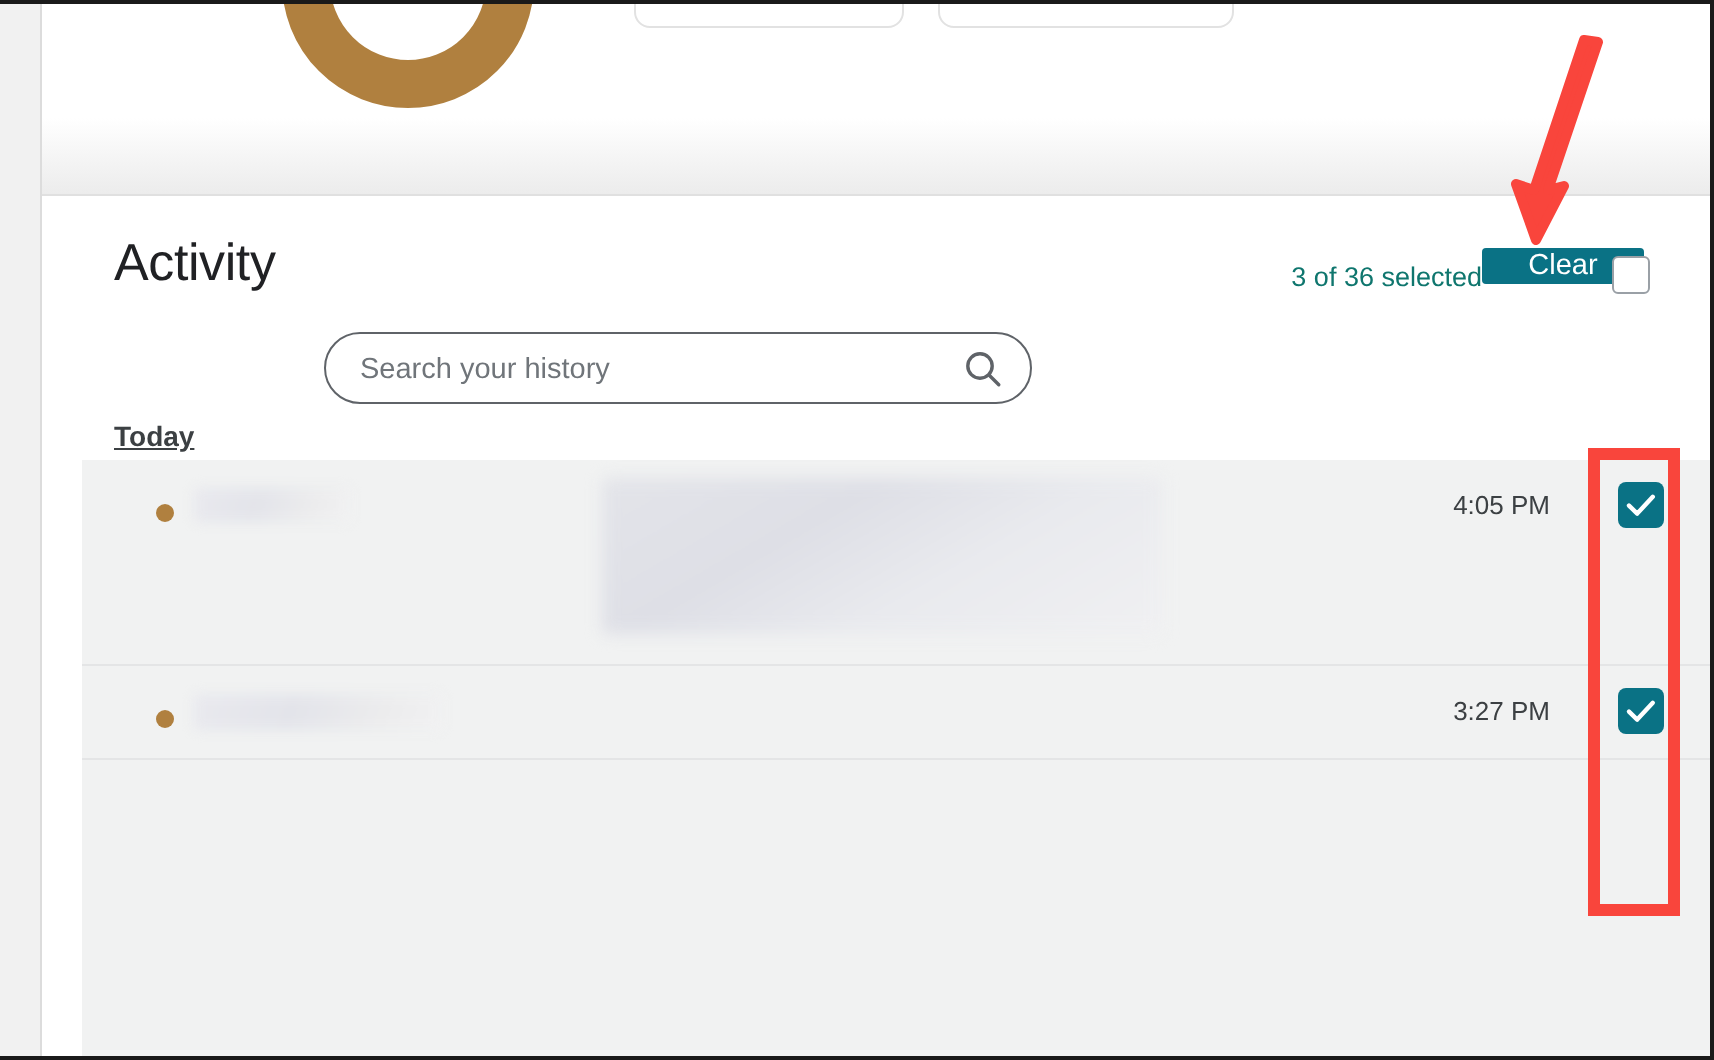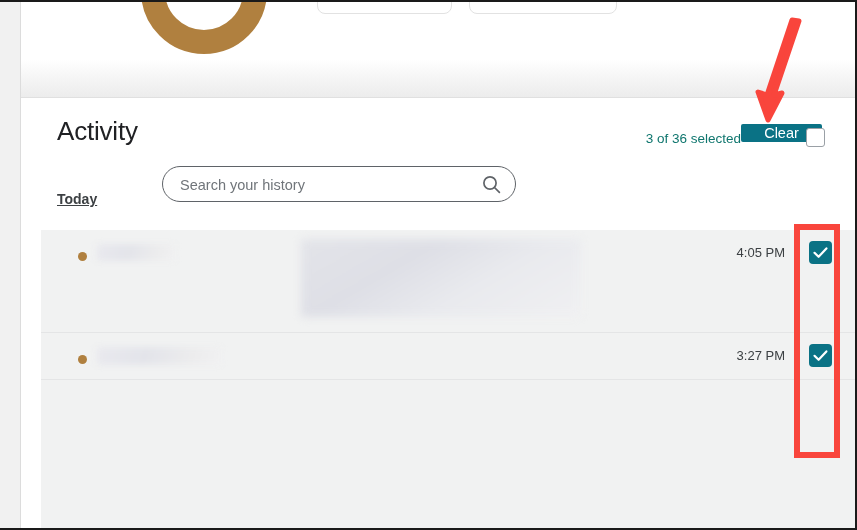--- a/index.html
+++ b/index.html
@@ -179,21 +179,21 @@
     border-radius: 3px;
     background: #ffffff;
     box-sizing: border-box;
     cursor: pointer;
   }
 
   
   #day-heading {
     position: absolute;
     left: 36px;
-    top: 93px;
+    top: 112px;
     font-size: 14px;
     font-weight: bold;
     color: #3c4043;
     text-decoration: underline;
   }
 
   
   #rows-container {
     position: absolute;
     left: 20px;
@@ -228,21 +228,21 @@
     filter: blur(3px);
   }
   .row-media-blur {
     position: absolute;
     border-radius: 3px;
     background: linear-gradient(150deg, #e3e4e9 0%, #dedfe6 35%, #e9eaee 62%, #f0f0f2 100%);
     filter: blur(4px);
   }
   .row-time {
     position: absolute;
-    right: 70px;
+    right: 80px;
     top: 15px;
     font-size: 13px;
     color: #3c4043;
   }
   .row-checkbox {
     position: absolute;
     right: 23px;
     top: 11px;
     width: 23px;
     height: 23px;

